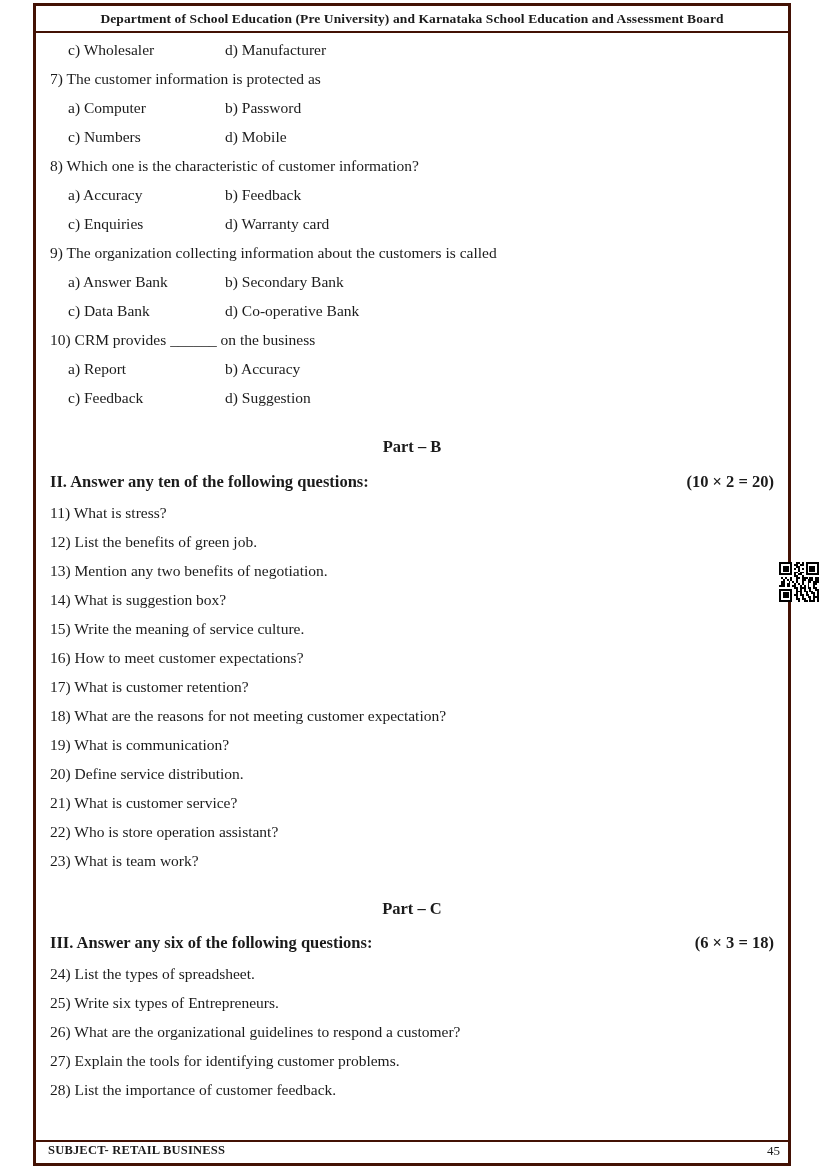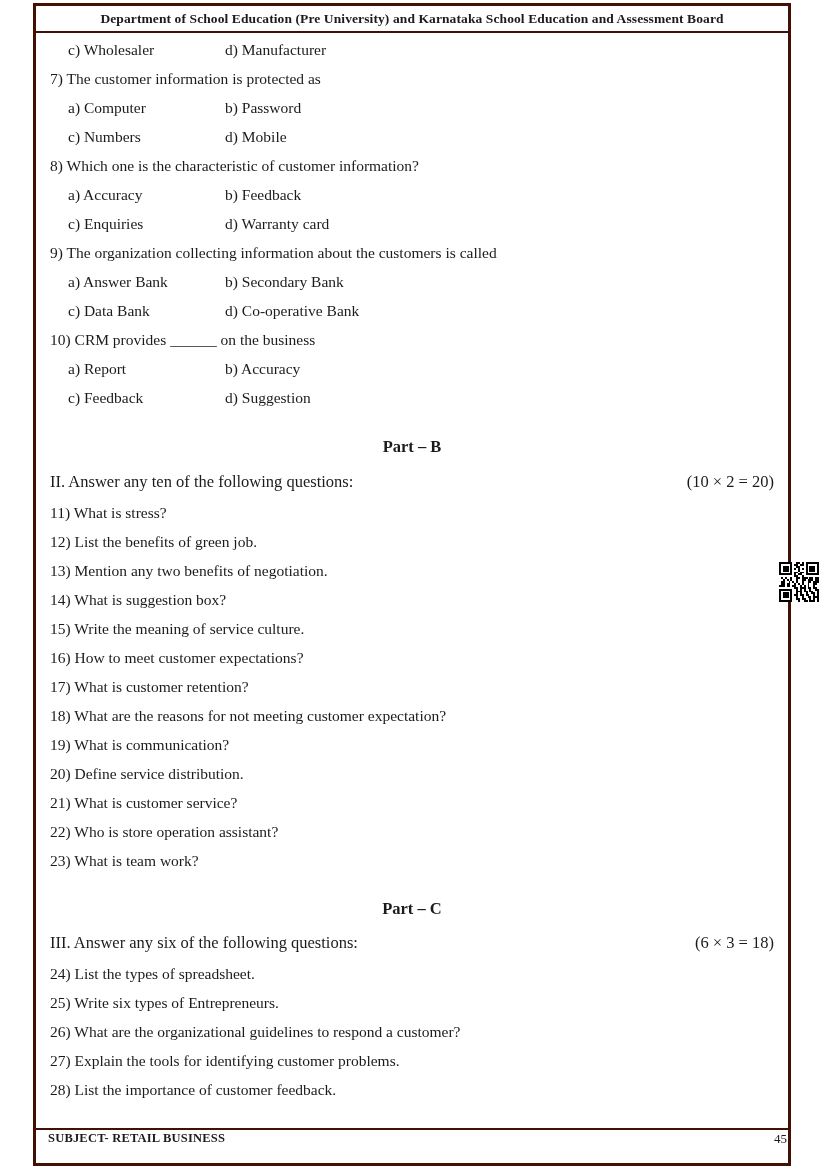--- a/index.html
+++ b/index.html
@@ -30,29 +30,29 @@
   .opt-row .c1 { width: 157px; font-family: Liberation Serif, serif; }
 
   .part-heading {
     text-align: center; font-weight: bold; font-size: 16.5px;
     line-height: 29px; margin-top: 20px; margin-bottom: 6px;
   }
   .part-heading.c { margin-top: 19px; margin-bottom: 5px; }
 
   .section-row {
     display: flex; justify-content: space-between;
-    font-weight: normal; font-size: 16.5px; line-height: 29px;
+    font-weight: bold; font-size: 16.5px; line-height: 29px;
     margin-bottom: 2px;
   }
 
   .footer {
-    position: absolute; left: 0; right: 0; bottom: 16px; height: 19px;
+    position: absolute; left: 0; right: 0; bottom: 4px; height: 19px;
     border-top: 2px solid var(--border, #431104);
     display: flex; justify-content: space-between; align-items: center;
-    padding: 0 1px 0 12px;
+    padding: 0 8px 0 12px;
   }
   .footer .subject { font-weight: bold; font-size: 12.5px; letter-spacing: 0.2px; }
   .footer .pageno { font-size: 13px; }
 
   .qr {
     position: absolute; left: 779px; top: 562px;
     width: 40px; height: 40px; background: #fff;
   }
   .qr svg { width: 40px; height: 40px; display: block; }
 </style>

